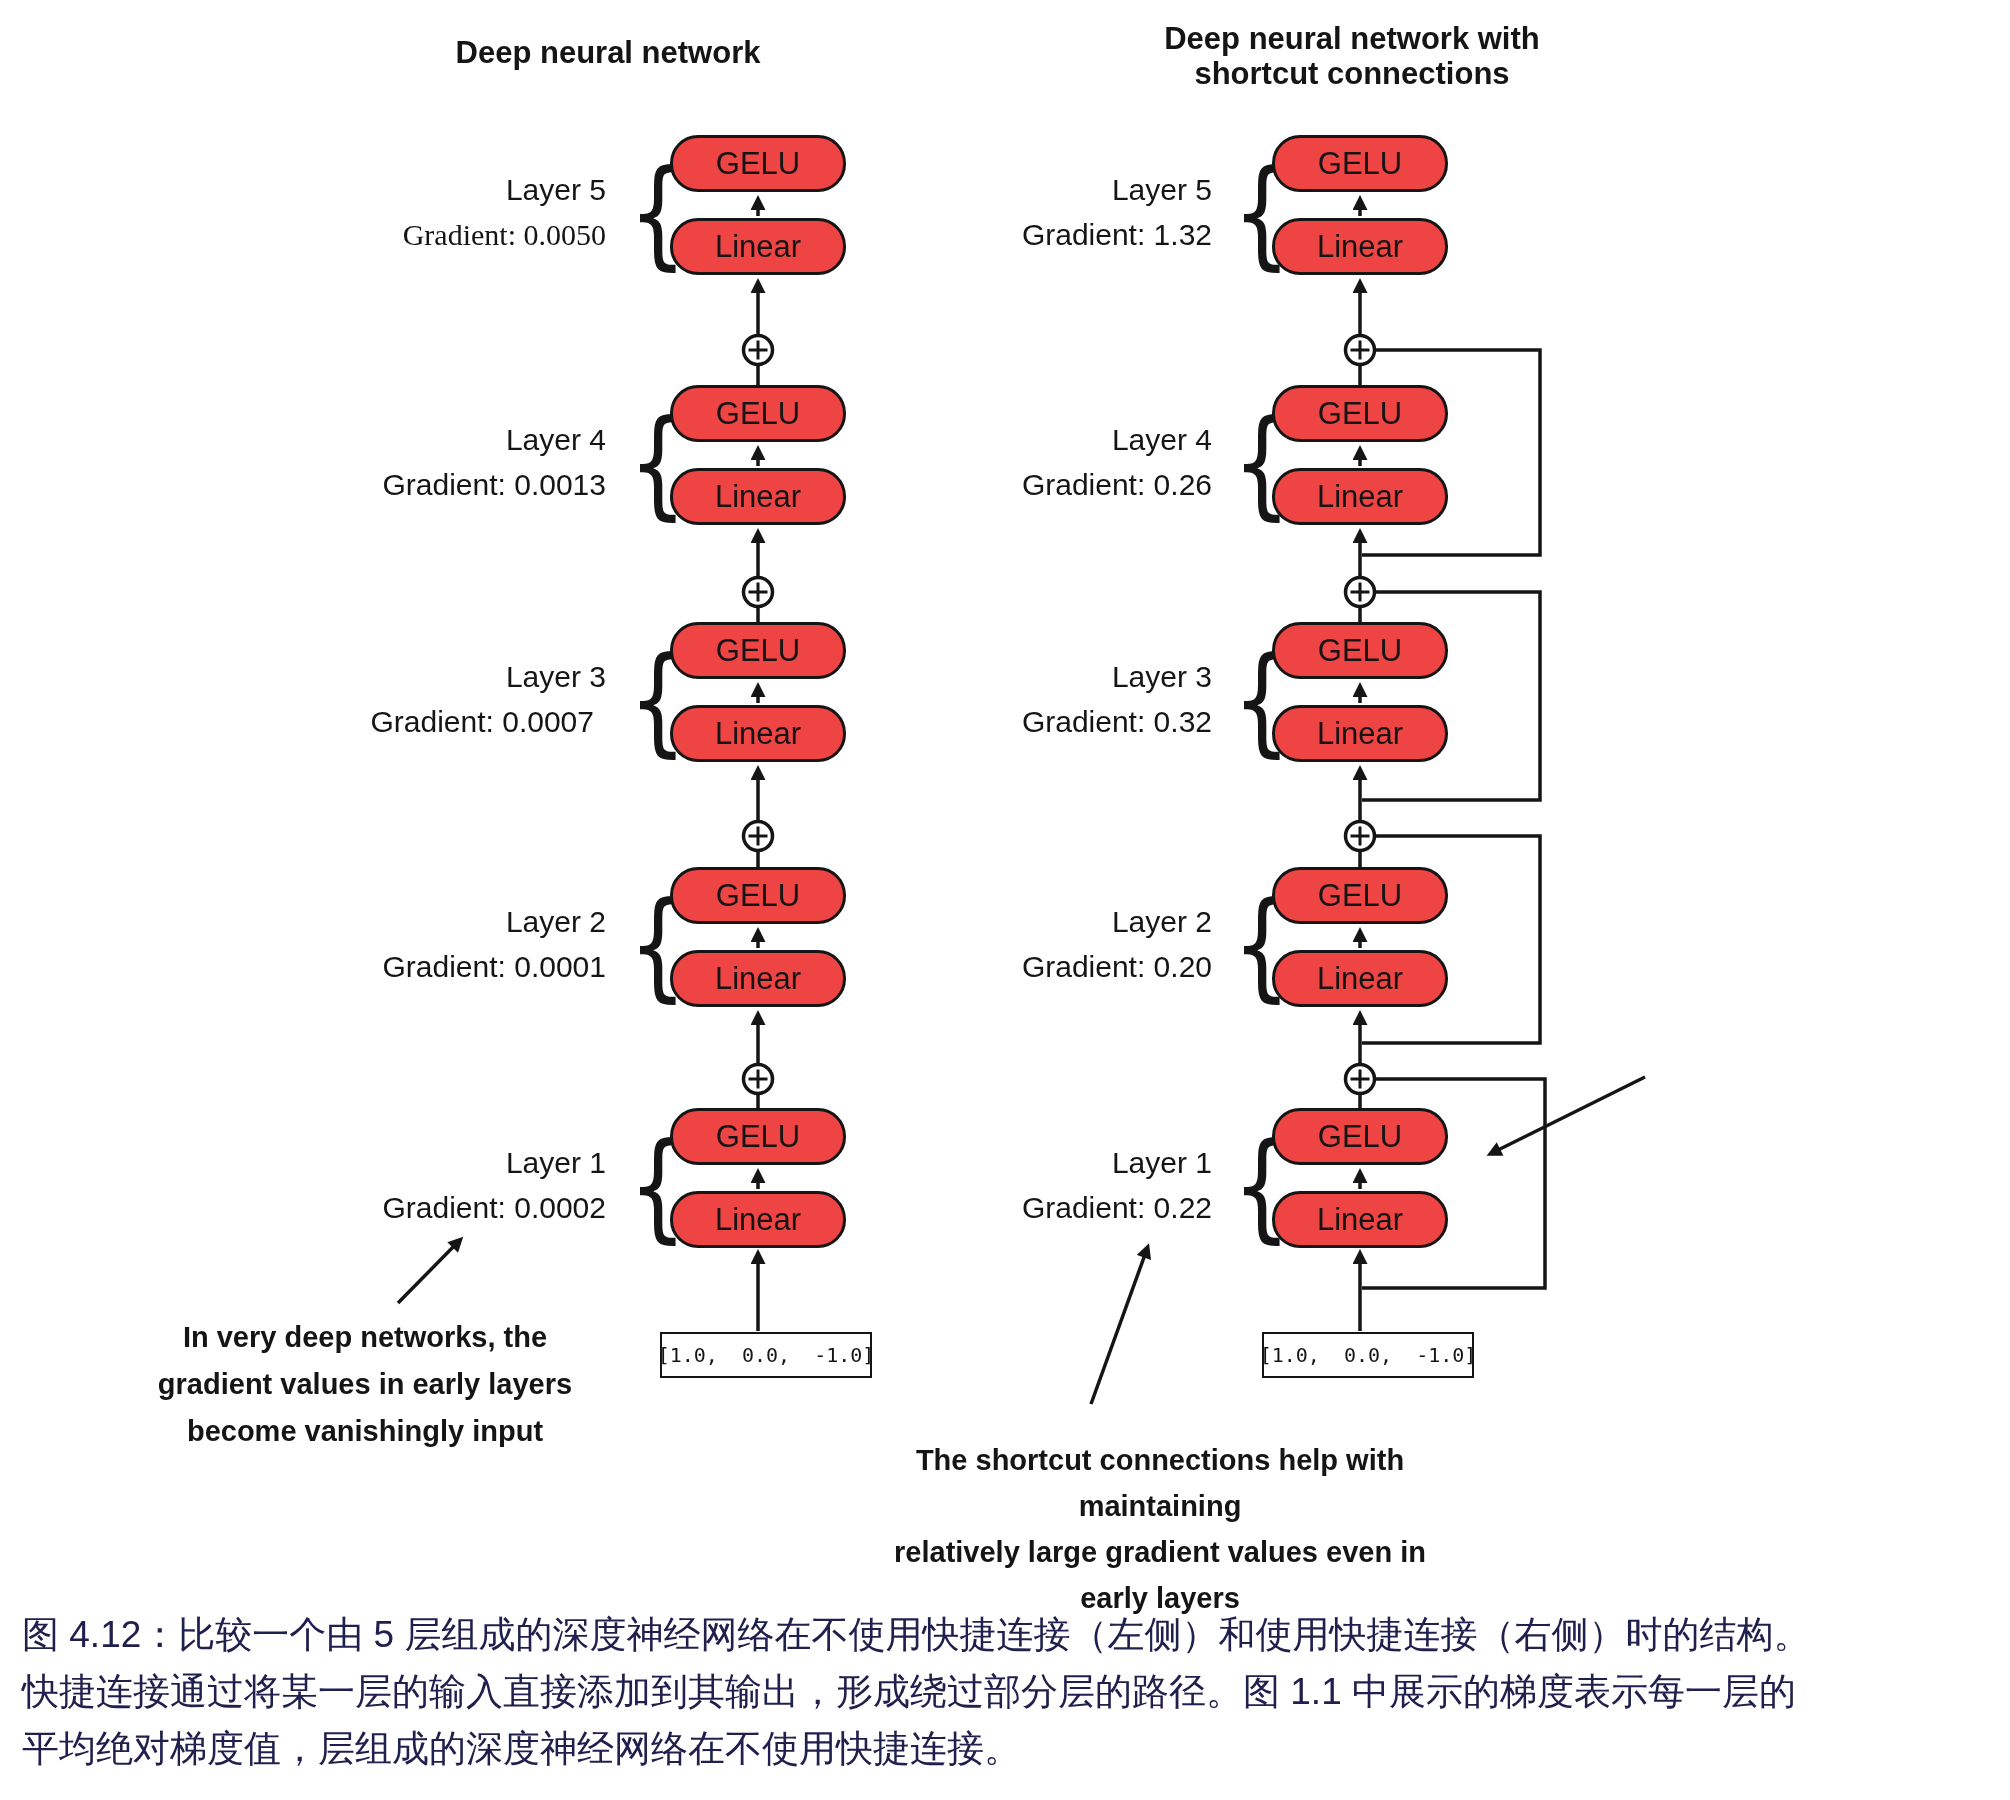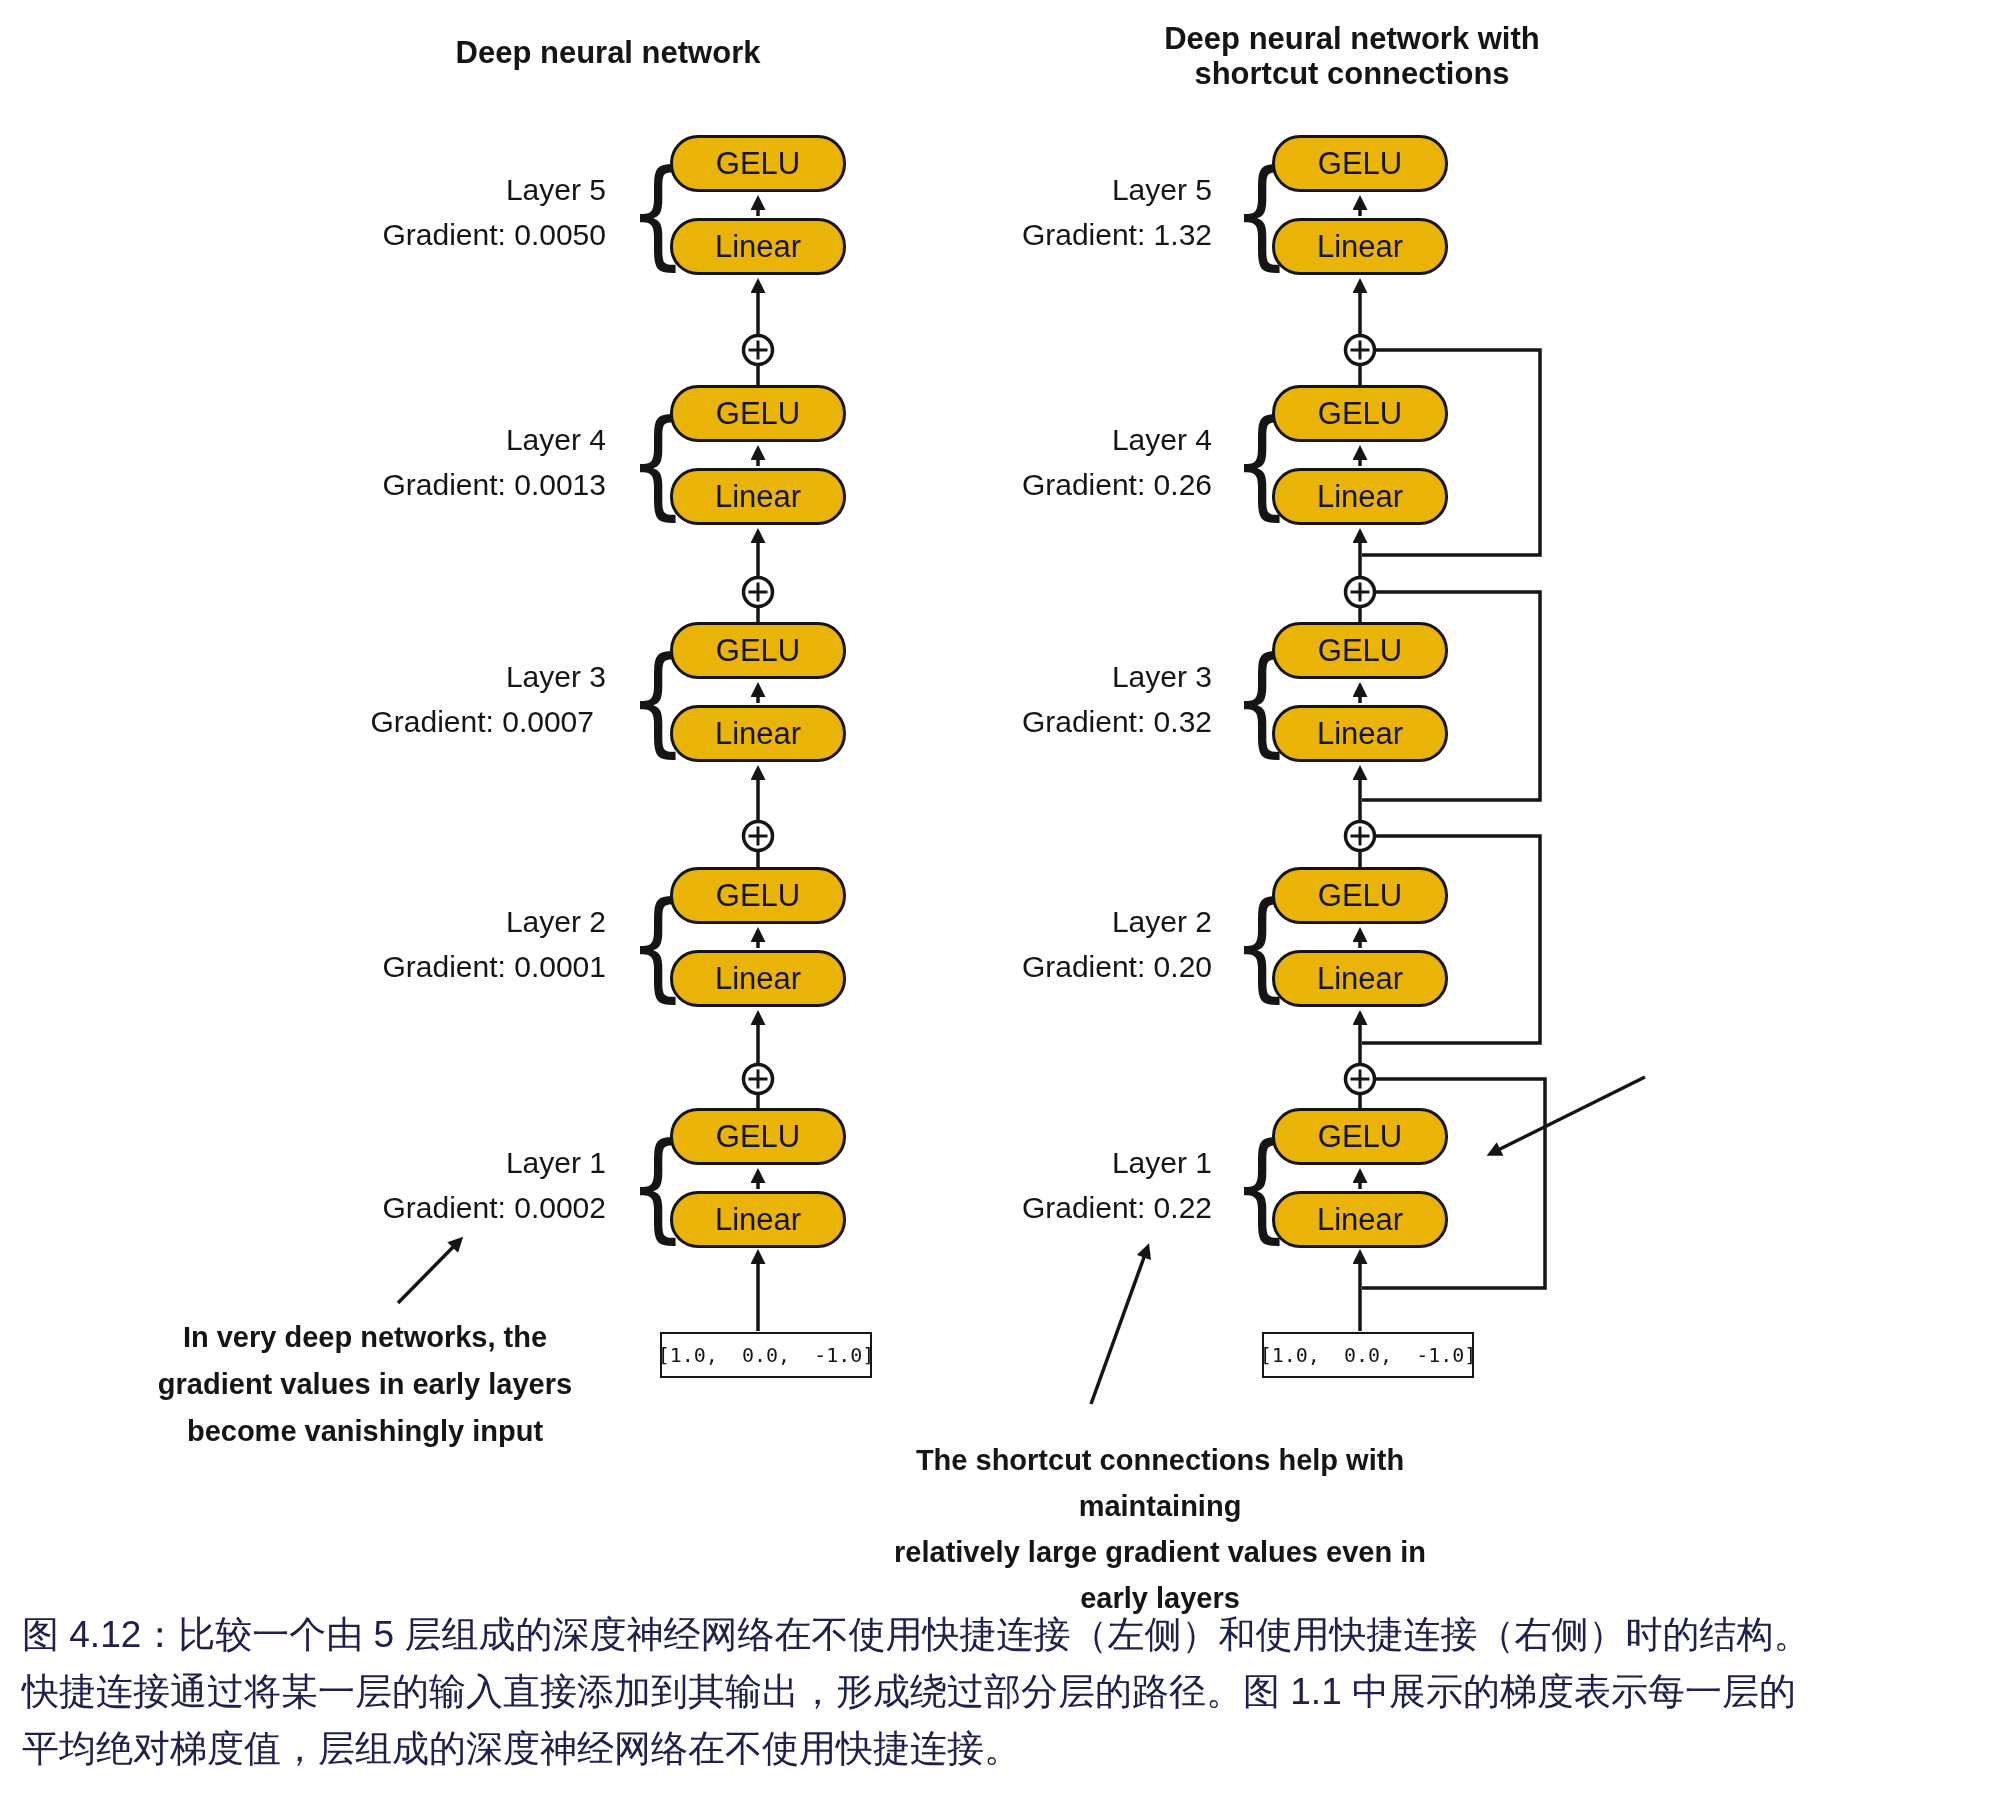--- a/index.html
+++ b/index.html
@@ -4,21 +4,21 @@
 <style>
   html,body { margin:0; padding:0; background:#ffffff; }
   .stage {
     position:relative; width:2010px; height:1800px; background:#ffffff;
     font-family:"Liberation Sans", sans-serif; color:#151515; overflow:hidden;
   }
   .stage svg.wires { position:absolute; left:0; top:0; z-index:1; }
   .title { position:absolute; z-index:2; font-weight:bold; font-size:31px; line-height:35px; text-align:center; }
   .node-box {
     position:absolute; z-index:2; width:176px; height:57px; box-sizing:border-box;
-    border:3.5px solid #151515; border-radius:28px; background:#eab308;
+    border:3.5px solid #151515; border-radius:28px; background:#ef4444;
     display:flex; align-items:center; justify-content:center; font-size:31px;
   }
   .lbl { position:absolute; z-index:2; width:300px; text-align:right; font-size:30px; line-height:34px; white-space:nowrap; }
   .brace { position:absolute; z-index:2; width:40px; height:118px; font-family:"DejaVu Sans", sans-serif;
     font-size:118px; line-height:112px; transform:scaleX(0.78); text-align:center; }
   .input-box {
     position:absolute; z-index:2; width:212px; height:46px; box-sizing:border-box;
     border:2.5px solid #151515; background:#ffffff; display:flex; align-items:center; justify-content:center;
     font-family:"DejaVu Sans Mono", monospace; font-size:20px; white-space:pre;margin-left:8px;
   }
@@ -122,21 +122,21 @@
 
   <div class="title" style="left:408px; top:35px; width:400px;">
     <div>Deep neural network</div>
   </div>
   <div class="title" style="left:1127px; top:21px; width:450px;">
     <div>Deep neural network with</div>
     <div>shortcut connections</div>
   </div>
 
   <div class="lbl" style="left:306px; top:173px;">Layer 5</div>
-  <div class="lbl" style="left:306px; top:218px;">Gradient: 0.0050</div>
+  <div class="lbl" style="left:306px; top:218px;font-family:Liberation Serif, serif;">Gradient: 0.0050</div>
   <div class="brace" style="left:624px; top:157px;">{</div>
   <div class="node-box" style="left:670px; top:135px;">GELU</div>
   <div class="node-box" style="left:670px; top:218px;">Linear</div>
 
   <div class="lbl" style="left:306px; top:423px;">Layer 4</div>
   <div class="lbl" style="left:306px; top:468px;">Gradient: 0.0013</div>
   <div class="brace" style="left:624px; top:407px;">{</div>
   <div class="node-box" style="left:670px; top:385px;">GELU</div>
   <div class="node-box" style="left:670px; top:468px;">Linear</div>
 

